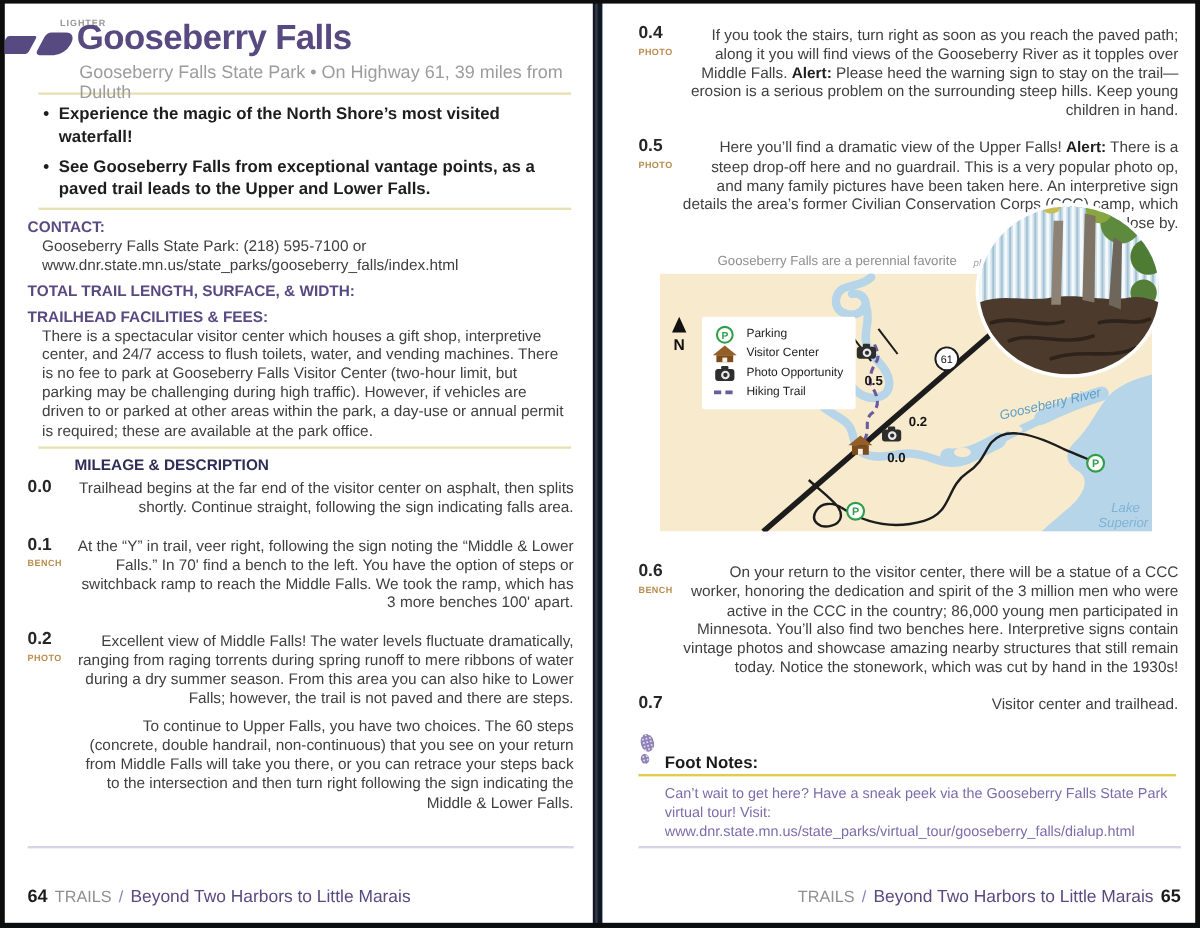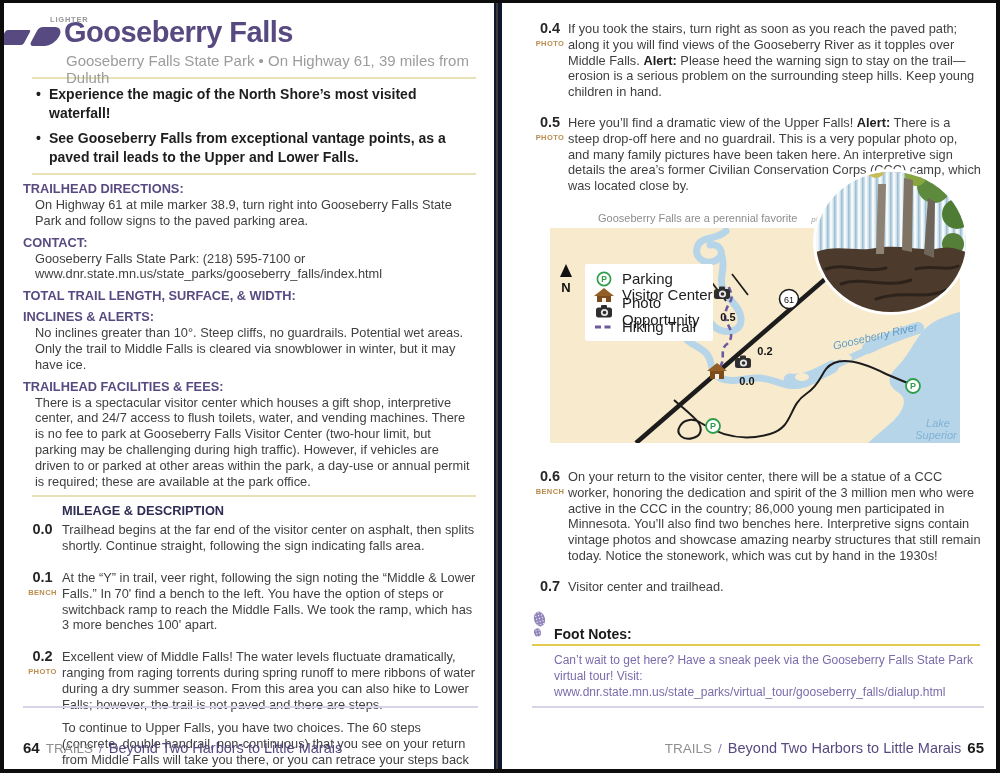--- a/index.html
+++ b/index.html
@@ -28,25 +28,25 @@
   .highlights li{position:relative;padding-left:13px;margin-bottom:7px;
           font-size:14px;line-height:18.5px;font-weight:bold;color:#1d1d1d;}
   .highlights li::before{content:"•";position:absolute;left:0;top:0;}
   .section{margin-bottom:6px;}
   .sec-heading{font-size:12.8px;font-weight:bold;color:#584a80;margin:3px 0 1px;}
   .sec-body{margin:0 4px 0 12px;font-size:12.8px;line-height:15.8px;color:#3f3f3f;
           overflow-wrap:anywhere;}
   .sec-body b{color:#1e1e1e;}
   .mileage-heading{margin:5px 0 4px 39px;font-size:12.8px;font-weight:bold;color:#2f2d54;}
   .mile-entry{display:flex;margin-bottom:8px;}
-  .mile-marker{width:39px;flex:none;text-align:center;}
+  .mile-marker{width:39px;flex:none;}
   .mile-num{font-size:14.5px;font-weight:bold;color:#262626;line-height:15px;}
   .mile-tag{font-size:7.5px;font-weight:bold;color:#b98c4e;letter-spacing:.4px;margin-top:3px;}
   .mile-text{flex:1;font-size:12.8px;line-height:15.8px;color:#3f3f3f;padding-right:2px;}
-  .mile-text p{margin:0 0 8px;}
+  .mile-text p{margin:0 0 8px;text-align:right;}
   .mile-text b{color:#1e1e1e;}
   .page-footer{position:absolute;bottom:13px;display:flex;align-items:baseline;gap:6px;
           border-top:2px solid #d9d3e8;padding-top:9px;}
   .pf-left{left:19px;right:16px;}
   .pf-right{left:30px;right:12px;justify-content:flex-end;}
   .pf-num{font-size:15px;font-weight:bold;color:#1c1c1c;}
   .pf-label{font-size:13.5px;color:#8f8f8f;margin-top:24px;}
   .pf-sep{font-size:13.5px;color:#8d7fb5;}
   .pf-title{font-size:14.5px;font-weight:normal;color:#584a80;}
 
@@ -58,21 +58,21 @@
   .map-wrap{position:relative;width:410px;margin:10px 0 0 18px;}
   .map-caption-row{display:flex;align-items:flex-end;gap:14px;margin:0 0 4px 48px;}
   .map-caption{font-size:11px;color:#8d8d8d;}
   .map-credit{font-size:8px;font-style:italic;color:#9e9e9e;}
   .trail-map{display:block;}
   .trail-map text{font-family:"Liberation Sans",sans-serif;}
   .map-legend{position:absolute;left:35px;top:52px;width:128px;background:#fff;
           padding:7px 0 6px 8px;box-sizing:border-box;border-radius:2px;}
   .lg-row{display:flex;align-items:center;gap:7px;height:16px;}
   .lg-ic{width:22px;flex:none;display:flex;justify-content:center;}
-  .lg-label{font-size:15px;color:#1d1d1d;}
+  .lg-label{font-size:10px;color:#1d1d1d;}
   .map-photo{position:absolute;left:266px;top:-40px;width:150px;height:140px;
           border-radius:50%;overflow:hidden;box-shadow:0 0 0 3px #fff;}
   .after-map{margin-top:26px;}
 
   .footnotes{margin-top:8px;}
   .fn-head{display:flex;align-items:flex-end;gap:7px;border-bottom:2px solid #e2cc4e;
           padding-bottom:2px;margin-right:4px;}
   .fn-heading{font-size:14px;font-weight:bold;color:#1a1a1a;}
   .fn-body{margin:6px 4px 0 22px;}
   .fn-body p{margin:0 0 8px;font-size:12px;line-height:16px;color:#7b6cab;
@@ -94,33 +94,25 @@
       </div>
 
       <hr class="khaki">
       <ul class="highlights">
         <li>Experience the magic of the North Shore’s most visited waterfall!</li>
         <li>See Gooseberry Falls from exceptional vantage points, as a paved trail leads to the Upper and Lower Falls.</li>
       </ul>
       <hr class="khaki">
 
       <div class="section">
-        <div class="sec-heading">TRAILHEAD DIRECTIONS:</div>
-        <div class="sec-body">On Highway 61 at mile marker 38.9, turn right into Gooseberry Falls State Park and follow signs to the paved parking area.</div>
-      </div>
-      <div class="section">
         <div class="sec-heading">CONTACT:</div>
         <div class="sec-body">Gooseberry Falls State Park: (218) 595-7100 or www.dnr.state.mn.us/state_parks/gooseberry_falls/index.html</div>
       </div>
       <div class="section">
         <div class="sec-heading">TOTAL TRAIL LENGTH, SURFACE, &amp; WIDTH:</div>
-      </div>
-      <div class="section">
-        <div class="sec-heading">INCLINES &amp; ALERTS:</div>
-        <div class="sec-body">No inclines greater than 10°. Steep cliffs, no guardrails. Potential wet areas. Only the trail to Middle Falls is cleared via snowblower in winter, but it may have ice.</div>
       </div>
       <div class="section">
         <div class="sec-heading">TRAILHEAD FACILITIES &amp; FEES:</div>
         <div class="sec-body">There is a spectacular visitor center which houses a gift shop, interpretive center, and 24/7 access to flush toilets, water, and vending machines. There is no fee to park at Gooseberry Falls Visitor Center (two-hour limit, but parking may be challenging during high traffic). However, if vehicles are driven to or parked at other areas within the park, a day-use or annual permit is required; these are available at the park office.</div>
       </div>
 
       <hr class="khaki">
       <div class="mileage-heading">MILEAGE &amp; DESCRIPTION</div>
 
       <div class="mile-entry">

